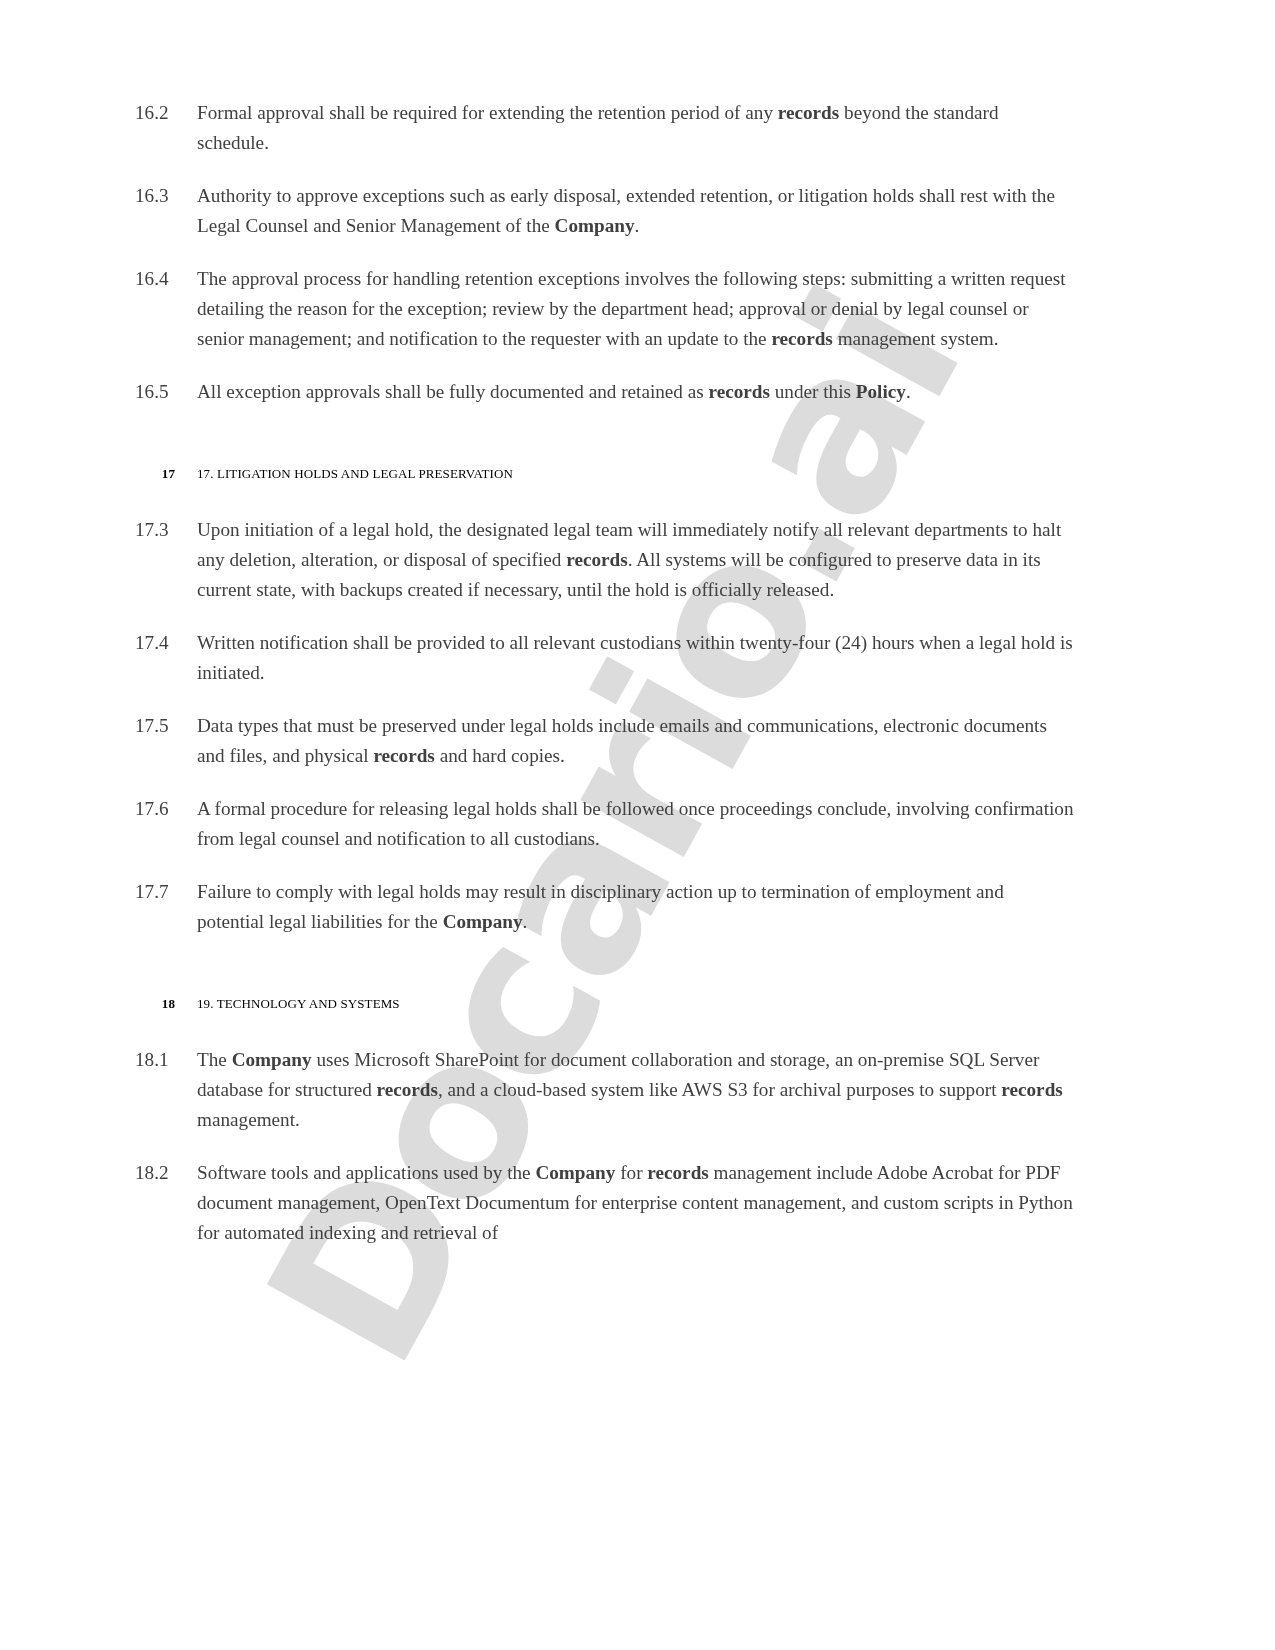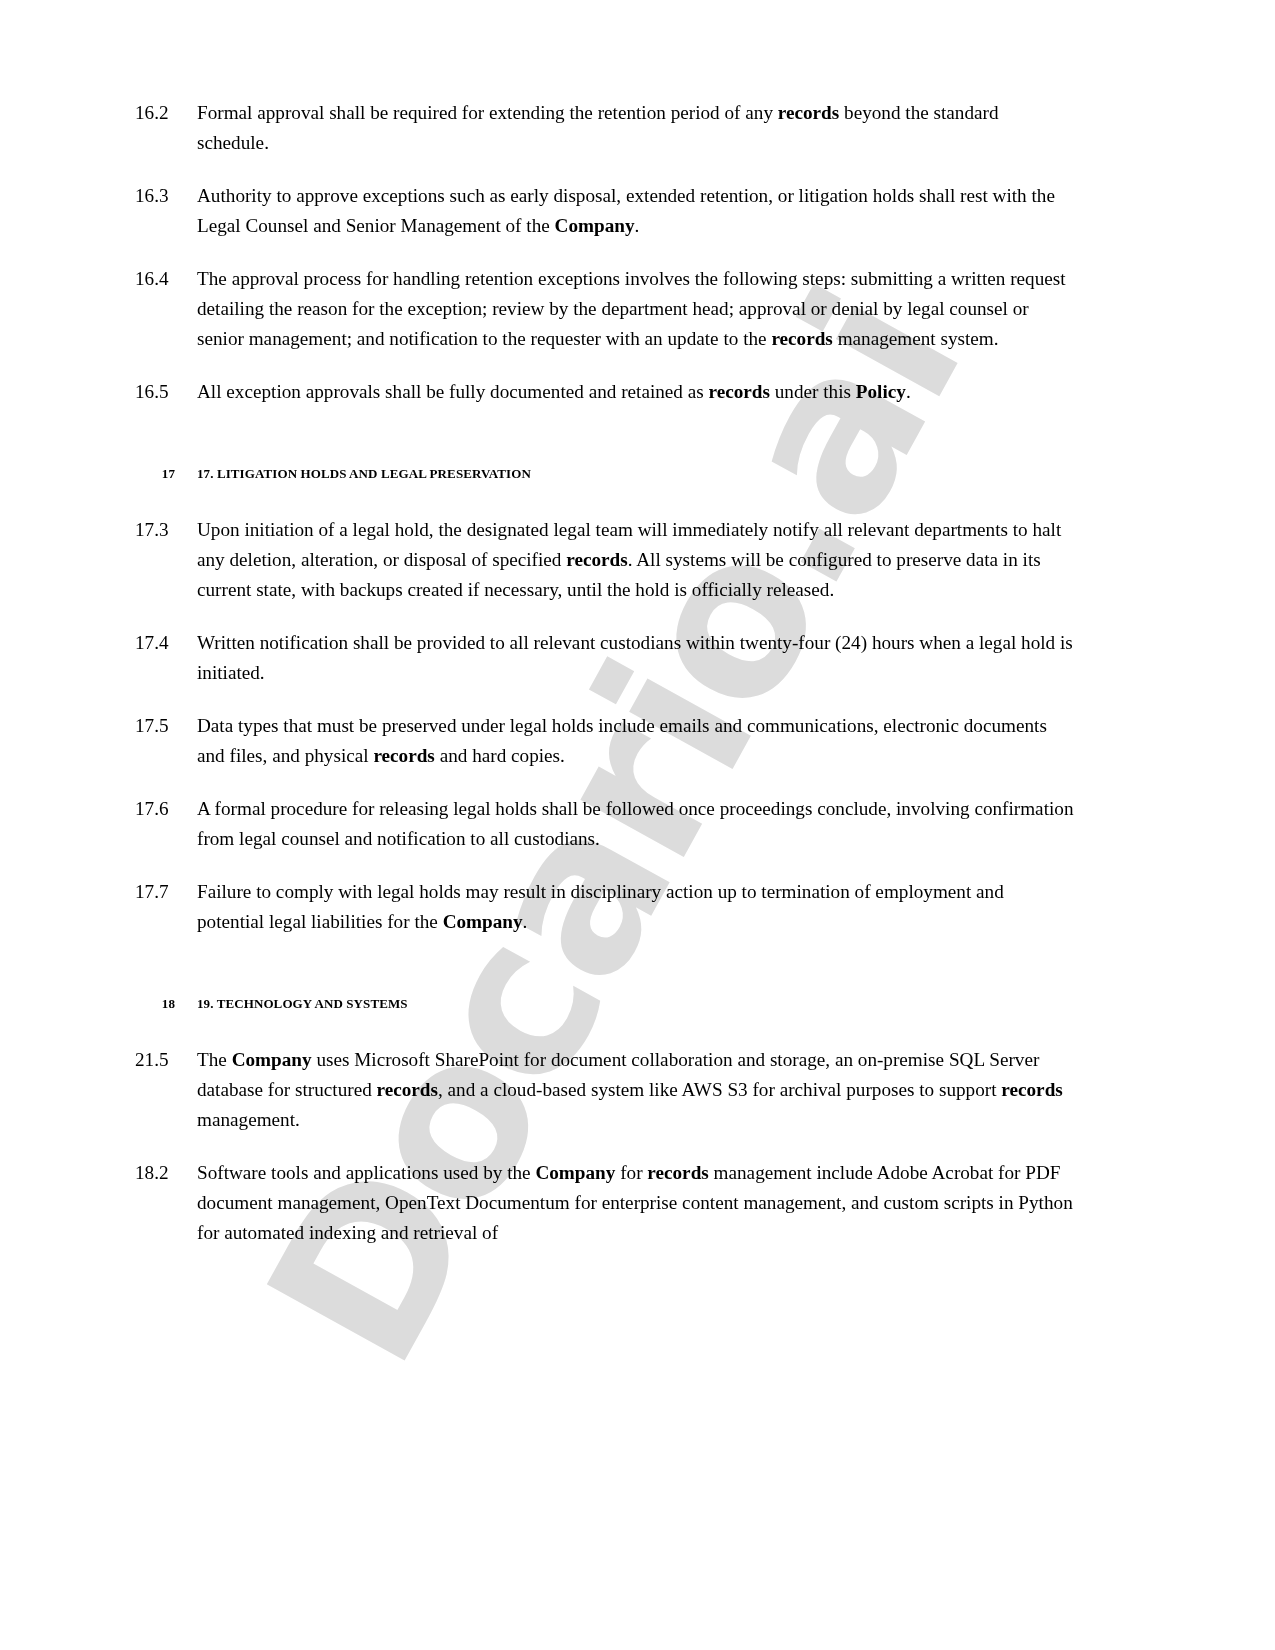--- a/index.html
+++ b/index.html
@@ -54,21 +54,21 @@
   }
 
   .clause {
     position: relative;
     display: block;
     padding-left: 62px;
     margin: 0 0 23px 0;
     font-size: 19.2px;
     line-height: 30px;
     text-align: left;
-    color: #000000;
+    color: #404040;
   }
   .clause .num {
     position: absolute;
     left: 0;
     top: 0;
     width: 44px;
     text-align: left;
     font-size: 19.2px;
     line-height: 30px;
   }
@@ -92,21 +92,21 @@
   .heading .num {
     position: absolute;
     left: 0;
     top: 0;
     width: 40px;
     text-align: right;
     font-weight: 700;
   }
   .heading .htext {
     display: block;
-    font-weight: 700;
+    font-weight: 400;
   }
 </style>
 </head>
 <body>
 
 <div class="page">
 
   <div class="watermark-layer">
     <div class="watermark-text">Docario.ai</div>
   </div>
@@ -150,21 +150,21 @@
       </div>
       <div class="clause">
         <span class="num">17.7</span>
         <span class="body"><span>Failure to comply with legal holds may result in disciplinary action up to termination of employment and potential legal liabilities for the </span><b>Company</b><span>.</span></span>
       </div>
       <div class="heading">
         <span class="num">18</span>
         <span class="htext">19. TECHNOLOGY AND SYSTEMS</span>
       </div>
       <div class="clause">
-        <span class="num">21.5</span>
+        <span class="num">18.1</span>
         <span class="body"><span>The </span><b>Company</b><span> uses Microsoft SharePoint for document collaboration and storage, an on-premise SQL Server database for structured </span><b>records</b><span>, and a cloud-based system like AWS S3 for archival purposes to support </span><b>records</b><span> management.</span></span>
       </div>
       <div class="clause">
         <span class="num">18.2</span>
         <span class="body"><span>Software tools and applications used by the </span><b>Company</b><span> for </span><b>records</b><span> management include Adobe Acrobat for PDF document management, OpenText Documentum for enterprise content management, and custom scripts in Python for automated indexing and retrieval of</span></span>
       </div>
     </div>
 
 </div>
 

